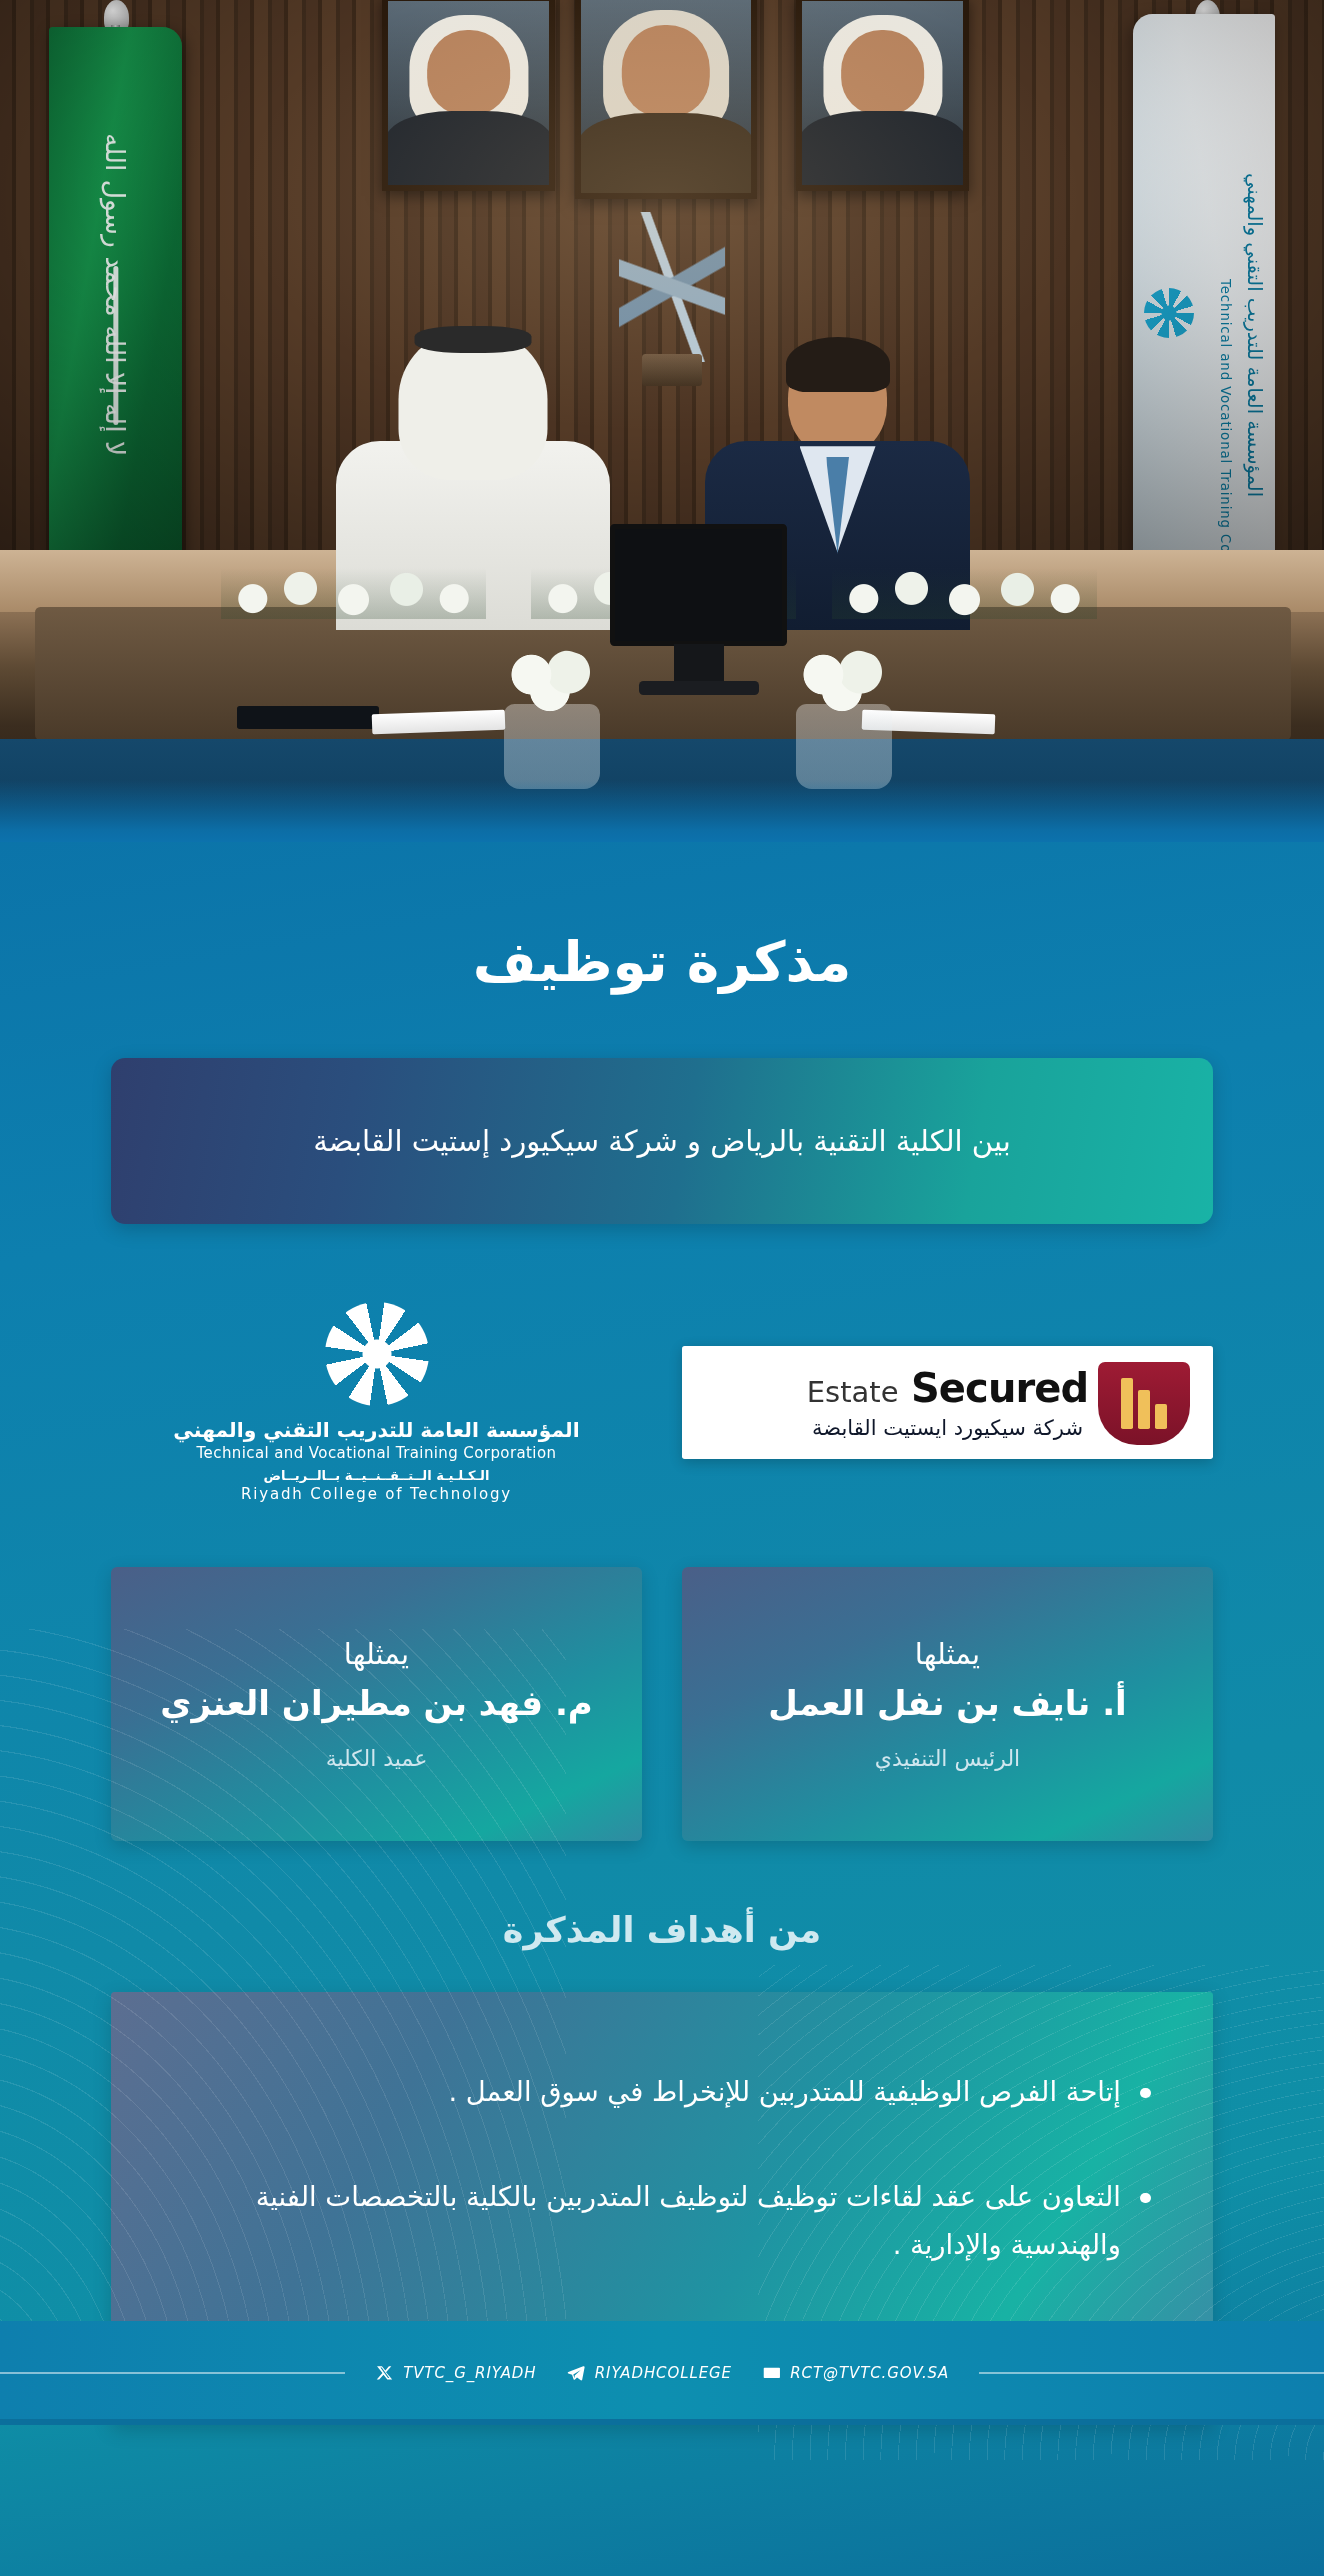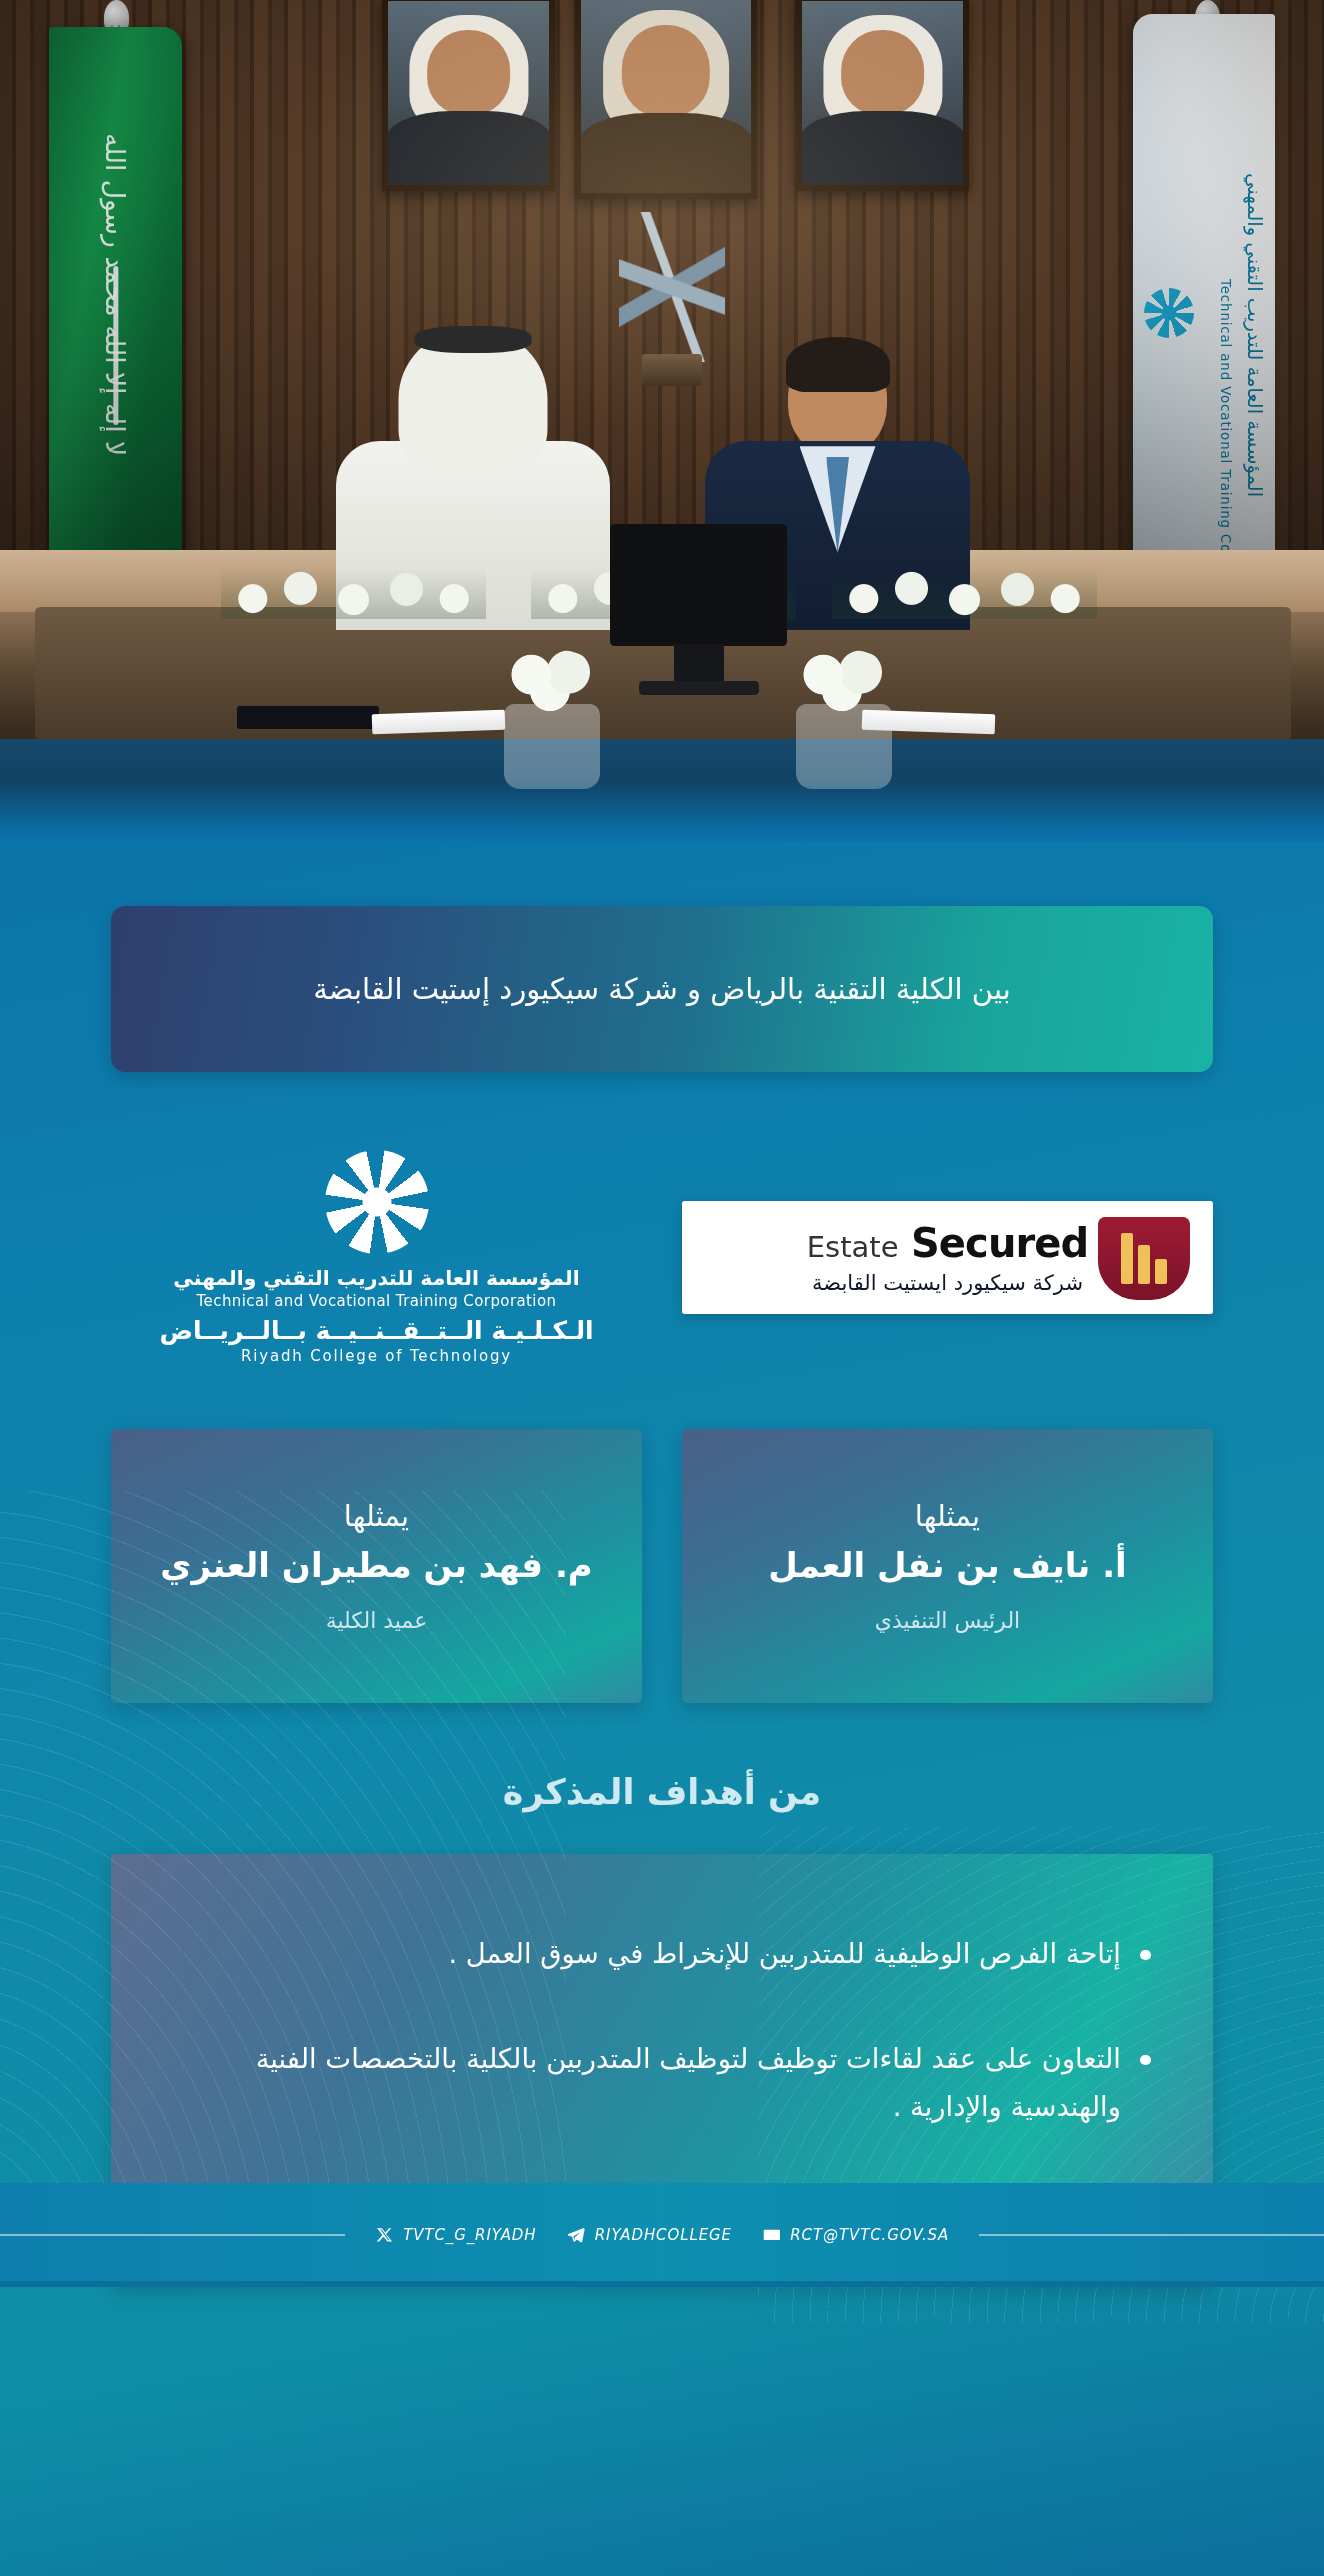--- a/index.html
+++ b/index.html
@@ -296,21 +296,21 @@
   .tvtc-logo { width: 531px; text-align: center; color: #ffffff; }
   .tvtc-mark {
     width: 104px; height: 104px; margin: 0 auto 12.4px auto;
     background:
       radial-gradient(circle at 50% 50%, #ffffff 0 14px, transparent 15px),
       conic-gradient(from 8deg, #ffffff 0 7%, transparent 7% 12.5%, #ffffff 12.5% 19.5%, transparent 19.5% 25%, #ffffff 25% 32%, transparent 32% 37.5%, #ffffff 37.5% 44.5%, transparent 44.5% 50%, #ffffff 50% 57%, transparent 57% 62.5%, #ffffff 62.5% 69.5%, transparent 69.5% 75%, #ffffff 75% 82%, transparent 82% 87.5%, #ffffff 87.5% 94.5%, transparent 94.5% 100%);
     border-radius: 50%;
   }
   .tvtc-l1 { font-size: 20.3px; font-weight: bold; letter-spacing: 0.4px; }
   .tvtc-l2 { font-size: 15px; letter-spacing: 0.4px; margin-top: 1.8px; }
-  .tvtc-l3 { font-size: 25px; font-weight: bold; margin-top: 6.2px; letter-spacing: 1.8px; }
+  .tvtc-l3 { font-size: 13px; font-weight: bold; margin-top: 6.2px; letter-spacing: 1.8px; }
   .tvtc-l4 { font-size: 15px; letter-spacing: 1.8px; margin-top: 1.8px; }
 
   .reps-row {
     display: flex; justify-content: space-between;
     margin: 64px 111px 0 111px;
   }
   .rep-card {
     width: 531px; height: 274px; border-radius: 6px;
     background: linear-gradient(155deg, #4a5f88 0%, #3a6f93 30%, #1f8fa0 62%, #15a7a0 84%, #2f8ba2 100%);
     display: flex; flex-direction: column; align-items: center; justify-content: center;
@@ -451,20 +451,21 @@
     <div class="vase v1"></div>
     <div class="vase v2"></div>
 
     <div class="photo-fade"></div>
   </div>
 
   <div class="body-wrap">
     <div class="swoosh"></div>
     <div class="swoosh-r"></div>
 
+    <div class="title">مذكرة توظيف</div>
 
     <div class="parties-bar">
       <span>بين الكلية التقنية بالرياض و شركة سيكيورد إستيت القابضة</span>
     </div>
 
     <div class="logos-row">
 
       <div class="logo-card">
         <div class="shield">
           <i></i>

